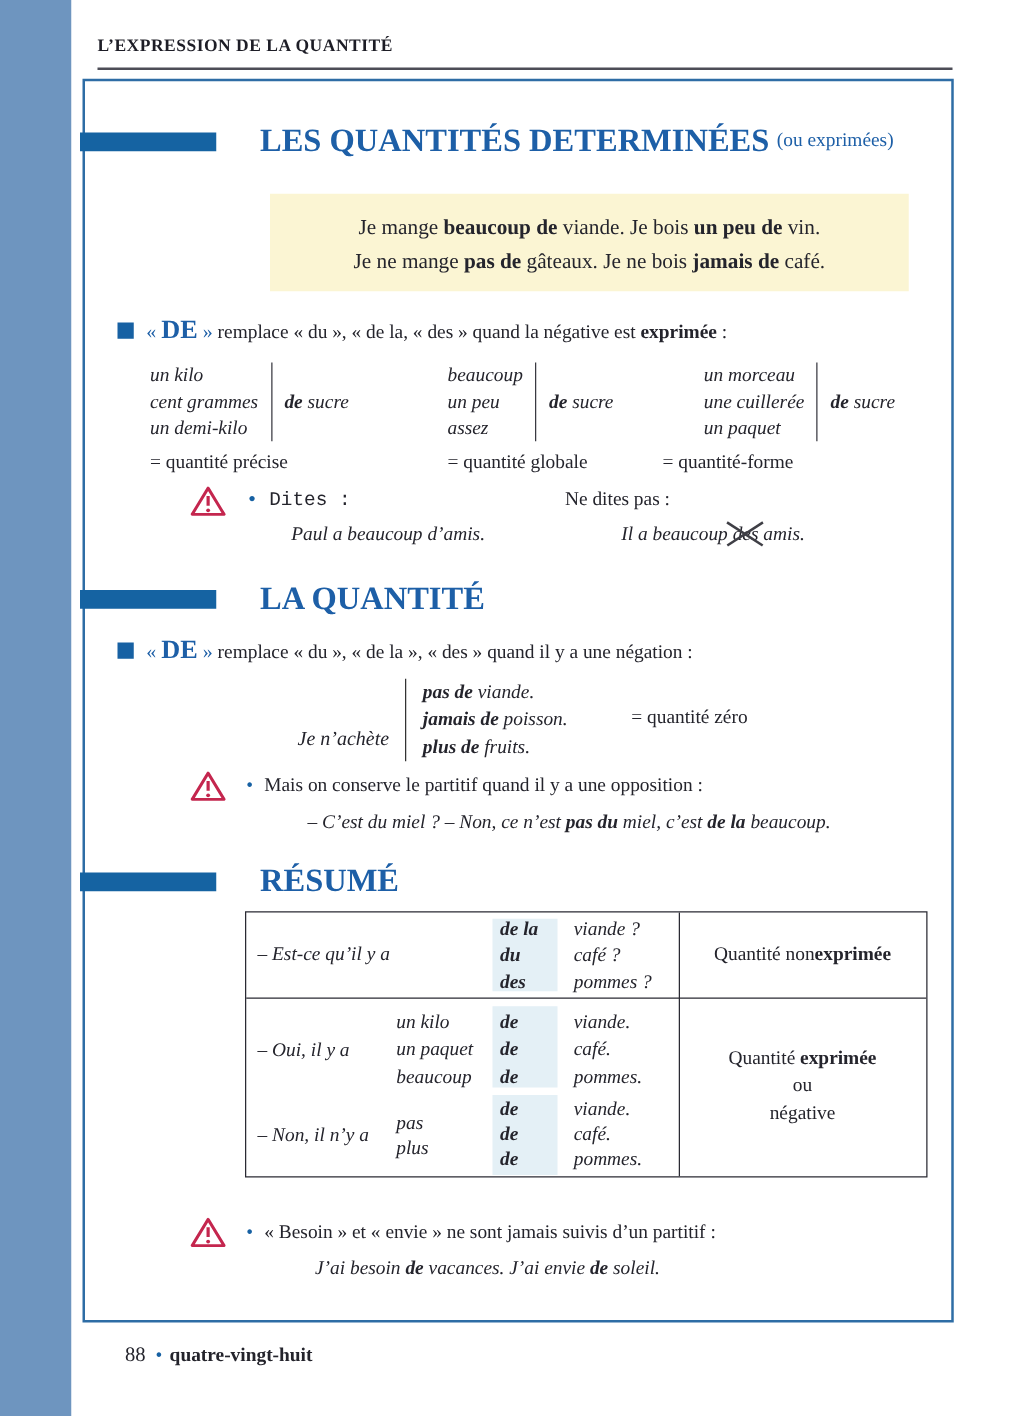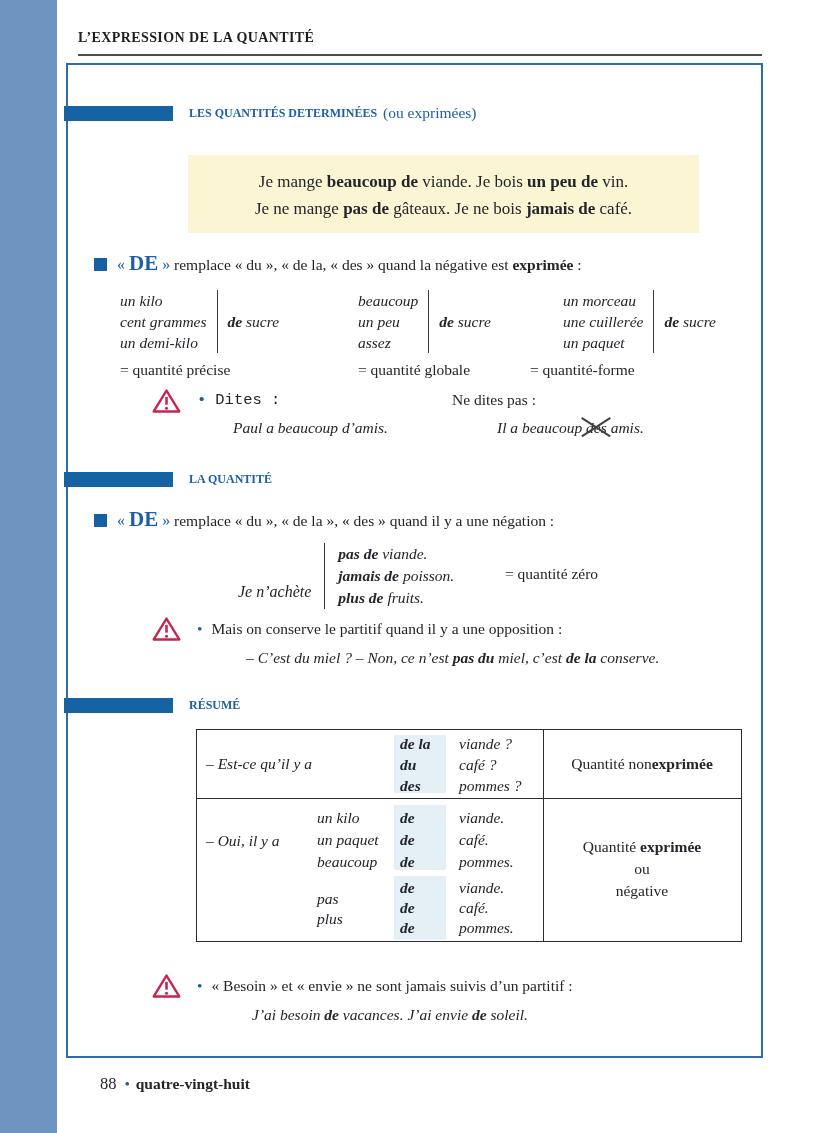--- a/index.html
+++ b/index.html
@@ -16,25 +16,25 @@
   
   .pg-title{left:78px;top:30px;font-size:14px;font-weight:bold;letter-spacing:.4px;color:#1d1d26;}
   .pg-rule{left:78px;top:54px;width:684px;height:2px;background:#4d4d57;}
 
   
   .content-box{left:66px;top:63px;width:697px;height:995px;border:2px solid #2e6da5;box-sizing:border-box;}
 
   
   .hrow{display:flex;align-items:center;height:26px;}
   .hbar{width:109px;height:15px;background:#1563a2;}
-  .htext{margin-left:16px;font-size:12px;font-weight:bold;color:#1d5fa7;white-space:nowrap;}
+  .htext{margin-left:35px;font-size:26px;font-weight:bold;color:#1d5fa7;white-space:nowrap;}
   .hsub{margin-left:6px;font-size:15.5px;font-weight:normal;color:#1d5fa7;}
 
   
-  .ybox{left:188px;top:155px;width:511px;height:78px;background:#fbf5d3;text-align:center;
+  .ybox{left:216px;top:155px;width:511px;height:78px;background:#fbf5d3;text-align:center;
         font-size:17px;line-height:27px;padding-top:13px;box-sizing:border-box;}
 
   
   .rule-line{font-size:15.5px;white-space:nowrap;}
   .sq{display:inline-block;width:13px;height:13px;background:#1761a3;margin-right:10px;transform:translateY(1px);}
   .deq{color:#1d5fa7;font-size:16px;}
   .dekw{color:#1d5fa7;font-size:21px;font-weight:bold;}
 
   
   .colgrp{display:flex;align-items:stretch;}
@@ -176,21 +176,21 @@
     <svg width="31" height="28" viewBox="0 0 34 30">
         <path d="M17 3.5 L31 26.5 L3 26.5 Z" fill="none" stroke="#c4264e" stroke-width="2.6" stroke-linejoin="round"></path>
         <line x1="17" y1="10.5" x2="17" y2="19" stroke="#c4264e" stroke-width="2.8"></line>
         <circle cx="17" cy="23" r="1.7" fill="#c4264e"></circle>
       </svg>
   </div>
   <div class="abs warn-text" style="left:197px;top:620px;">
     <span class="bullet">•</span><span>Mais on conserve le partitif quand il y a une opposition :</span>
   </div>
   <div class="abs warn-ex" style="left:246px;top:649px;">
-    <span>– C’est du miel ? – Non, ce n’est </span><span class="bi">pas du</span><span> miel, c’est </span><span class="bi">de la</span><span> conserve.</span>
+    <span>– C’est du miel ? – Non, ce n’est </span><span class="bi">pas du</span><span> miel, c’est </span><span class="bi">de la</span><span> beaucoup.</span>
   </div>
 
   <div class="abs hrow" style="left:64px;top:692px;">
     <div class="hbar"></div>
     <span class="htext">RÉSUMÉ</span>
   </div>
 
   <div class="abs rtable">
     <div class="vline"></div>
     <div class="hline"></div>
@@ -223,20 +223,21 @@
       <div>de</div>
       <div>de</div>
       <div>de</div>
     </div>
     <div class="tcell tlines it" style="left:262px;top:77px;line-height:22px;">
       <div>viande.</div>
       <div>café.</div>
       <div>pommes.</div>
     </div>
 
+    <div class="tcell tcenter it" style="left:9px;top:148px;height:62px;">– Non, il n’y a</div>
     <div class="tcell tcolcenter it" style="left:120px;top:148px;height:62px;line-height:20px;align-items:flex-start;text-align:center;">
       <div>pas</div>
       <div>plus</div>
     </div>
     <div class="tstripe" style="left:197px;top:146px;height:64px;"></div>
     <div class="tcell tlines bi" style="left:203px;top:148px;line-height:20px;">
       <div>de</div>
       <div>de</div>
       <div>de</div>
     </div>

